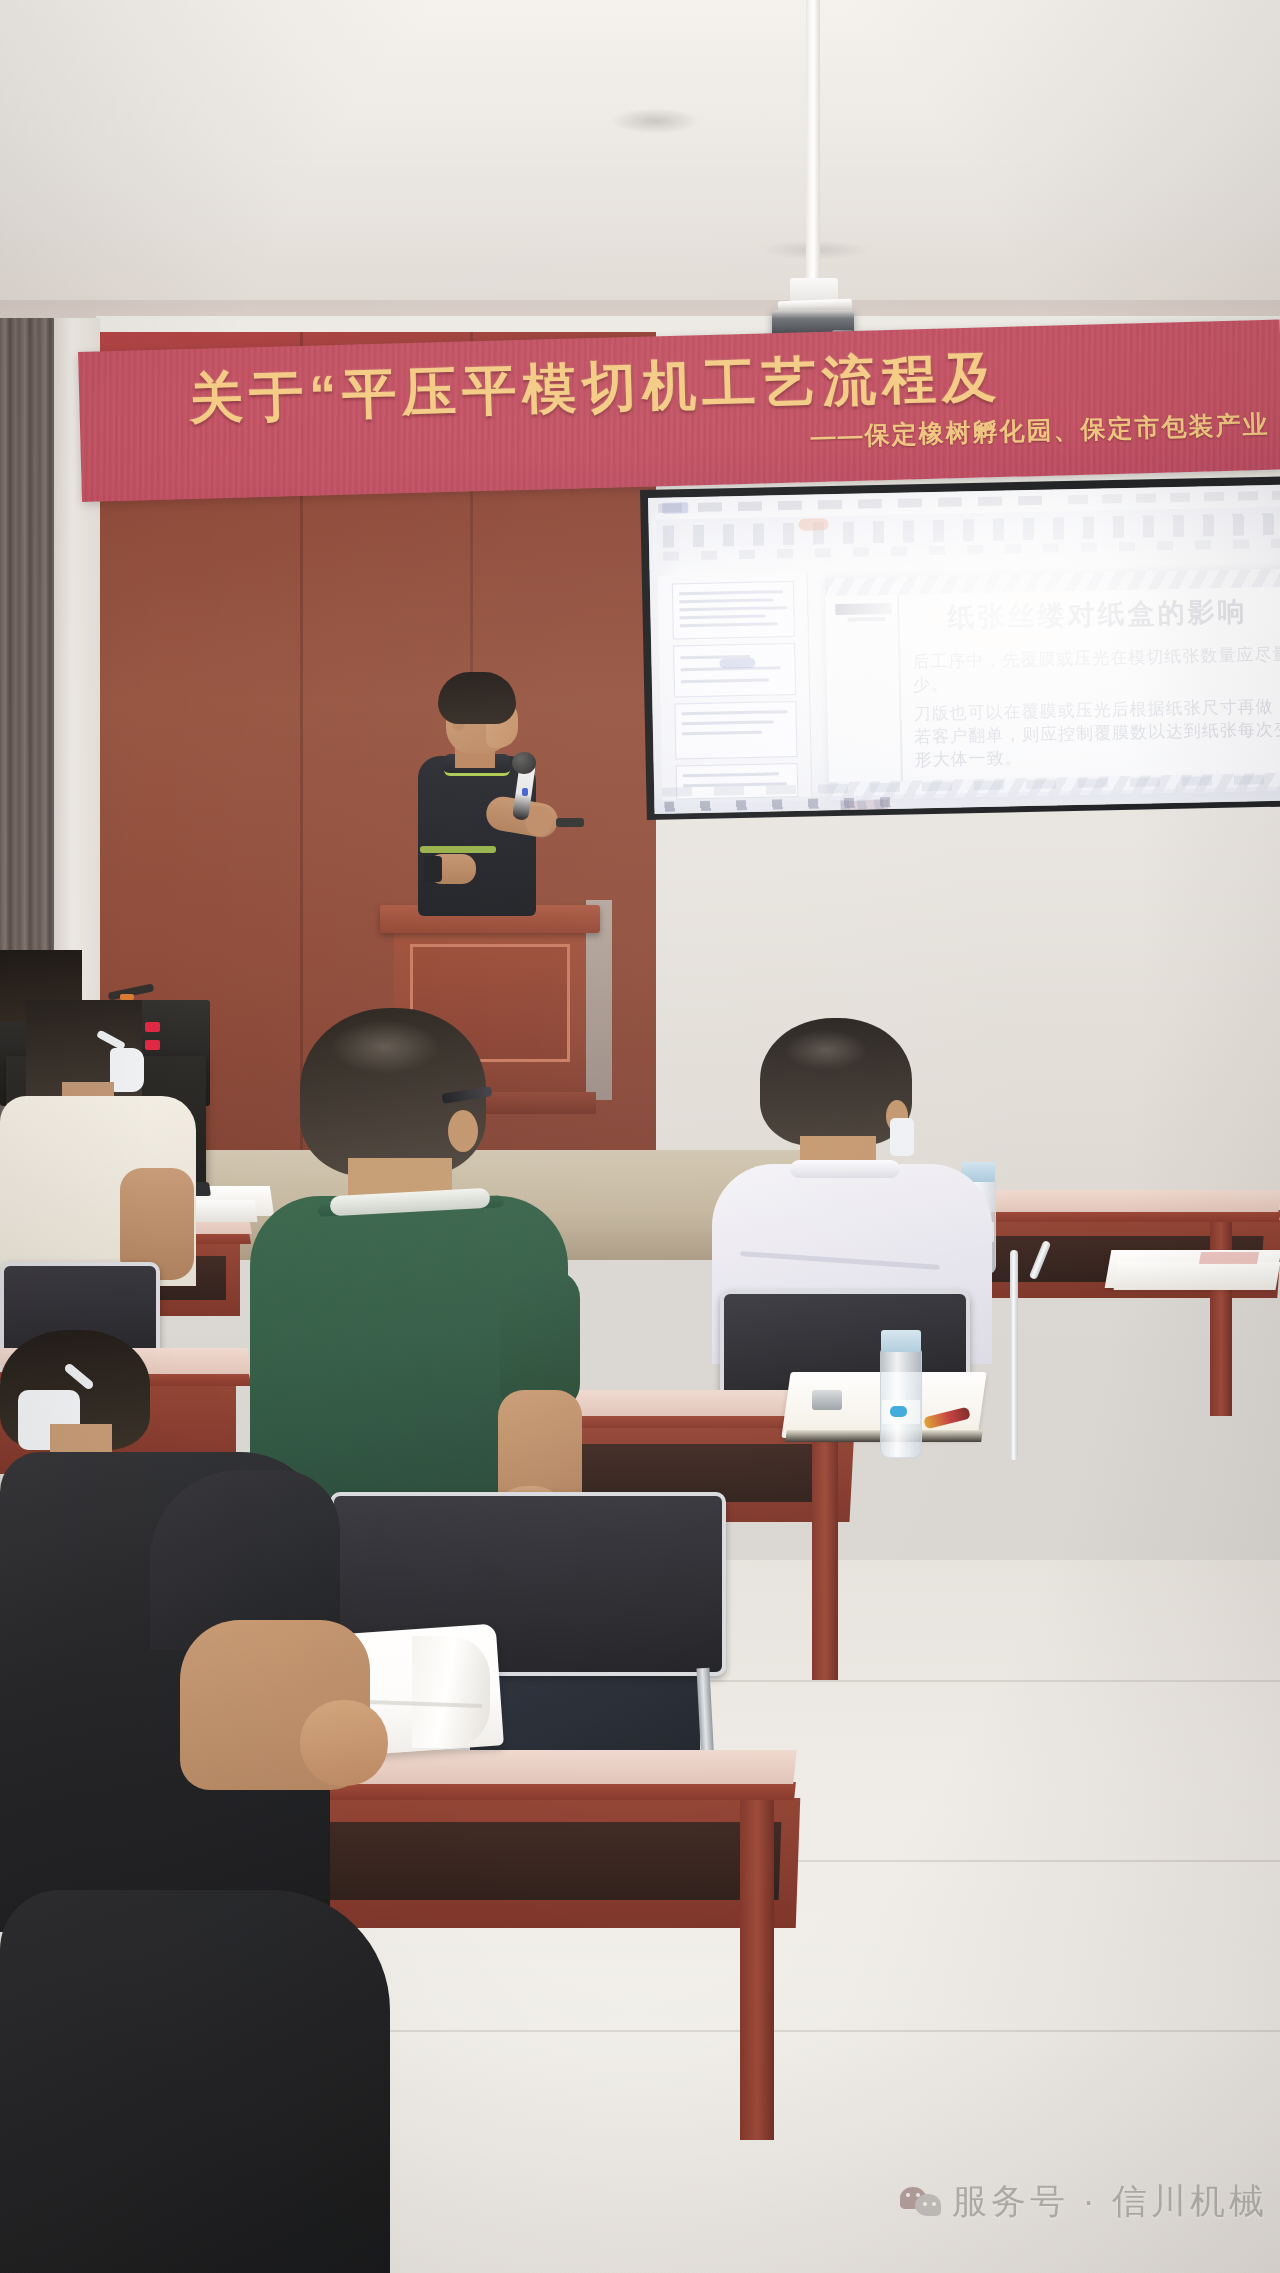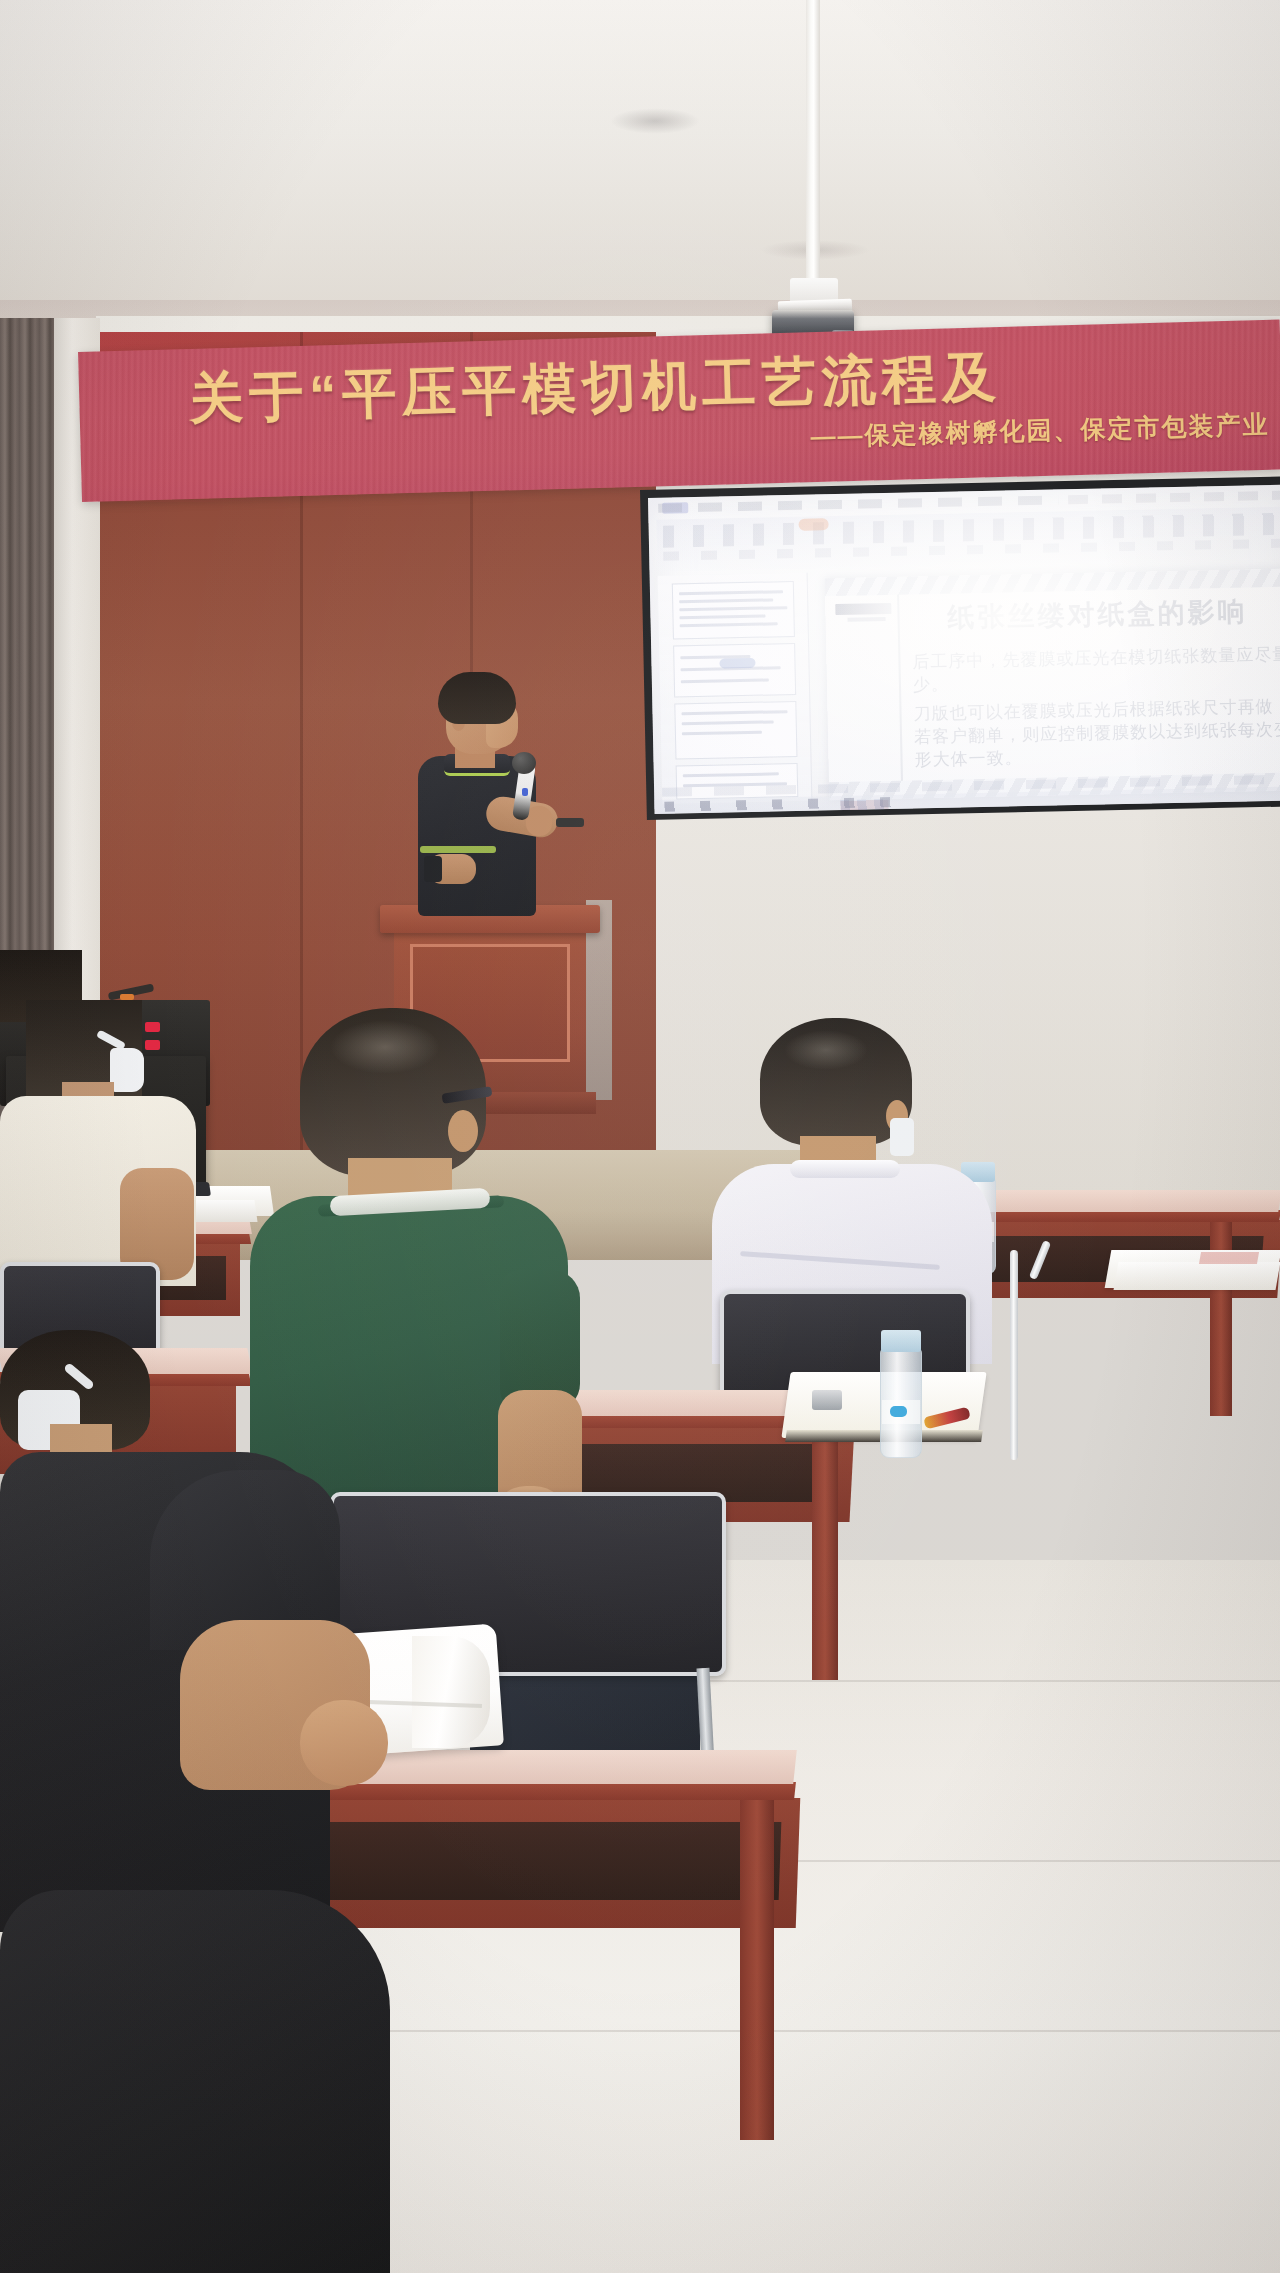--- a/index.html
+++ b/index.html
@@ -614,14 +614,25 @@
   <div class="abs" id="p2-neck"></div>
   <div class="abs" id="p2-torso"></div>
   <div class="abs" id="p2-shoulder"></div>
   <div class="abs" id="p2-arm"></div>
   <div class="abs" id="p2-hand"></div>
   <div class="abs" id="p2-lowerbody"></div>
 
   <div class="abs" id="warm"></div>
   <div class="abs" id="grade"></div>
 
+  <div class="abs" id="watermark">
+    <div id="wm-icon">
+      <div id="wm-b1"></div>
+        <div id="wm-b2"></div>
+      <div id="wm-d1"></div>
+        <div id="wm-d2"></div>
+        <div id="wm-d3"></div>
+        <div id="wm-d4"></div>
+    </div>
+    <div id="wm-text">服务号 · 信川机械</div>
+  </div>
 
 </div>
 
 </body></html>

